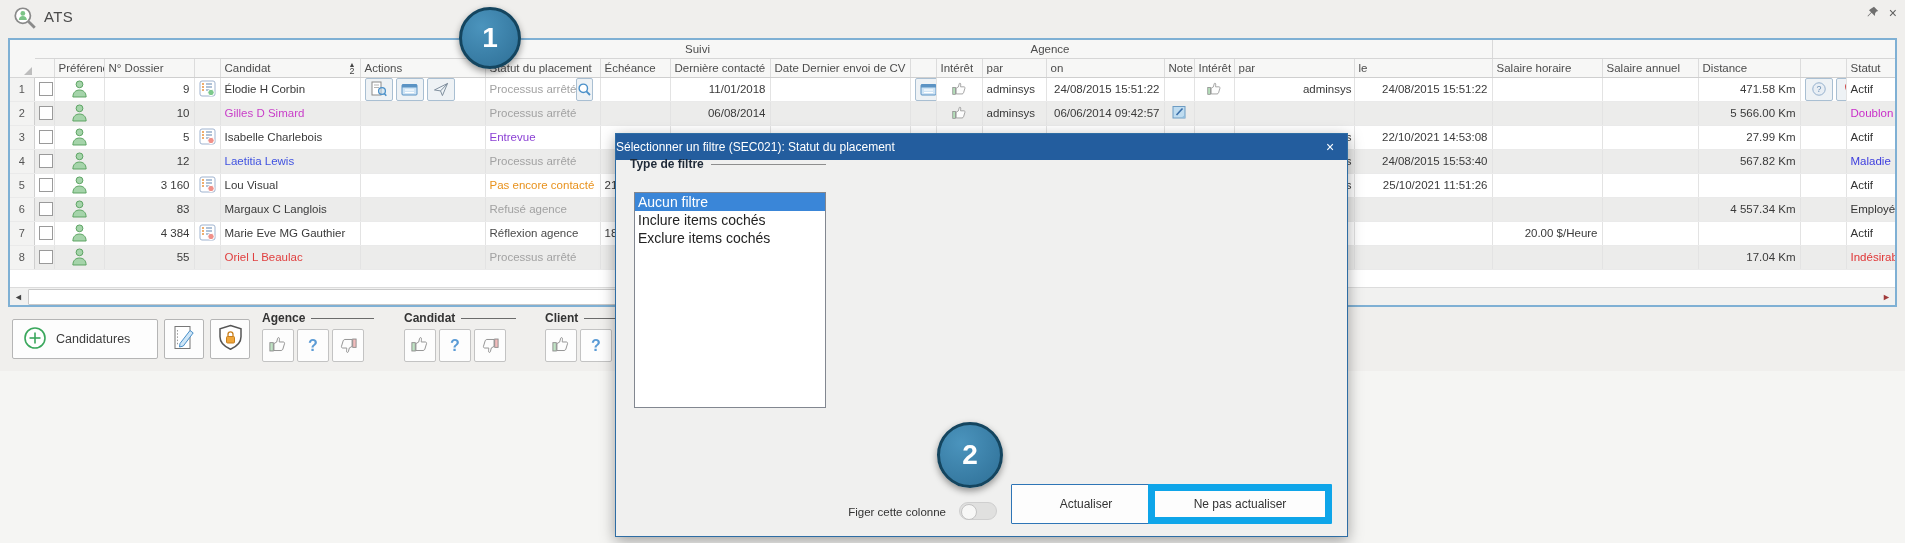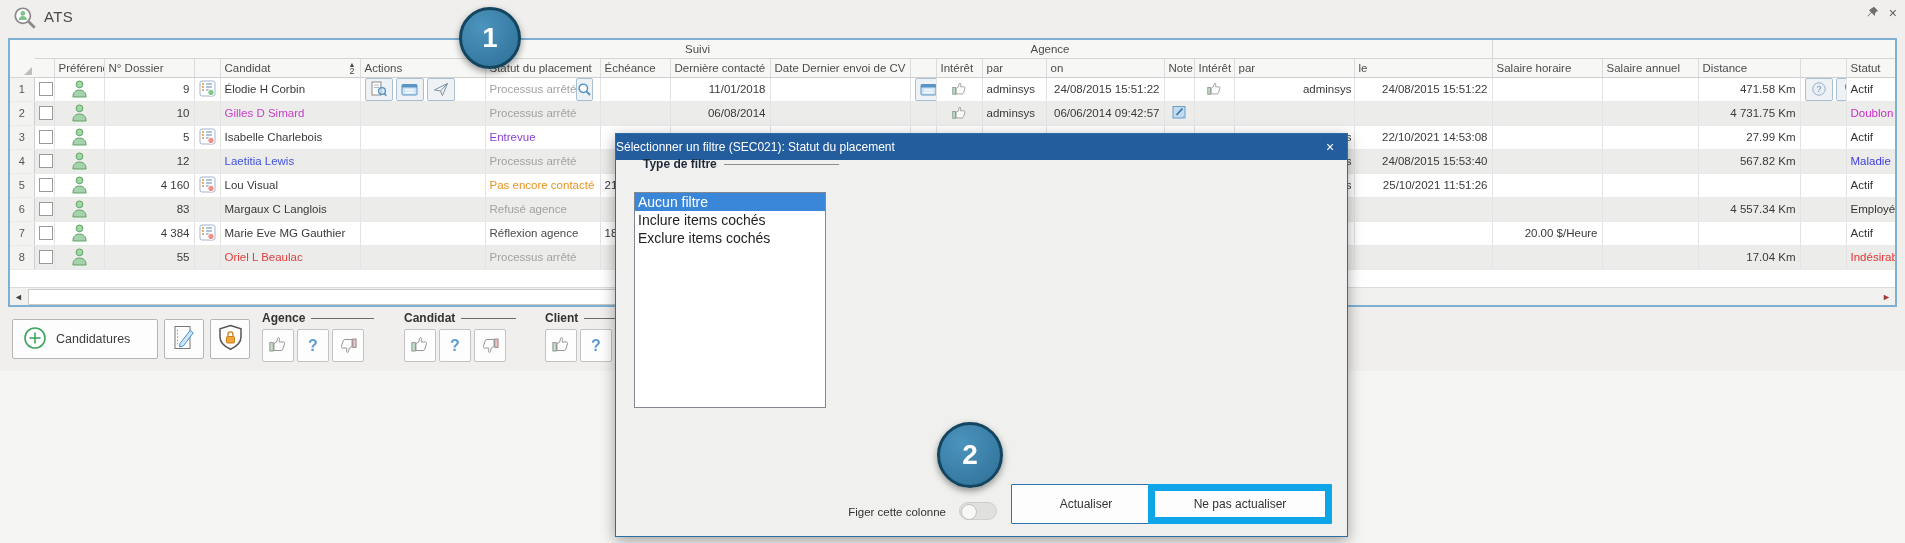--- a/index.html
+++ b/index.html
@@ -64,21 +64,21 @@
   .qmark{font-size:16px;font-weight:bold;color:#5b9bd5;}
   .under{position:absolute;left:0;top:371px;width:1905px;height:172px;background:#f5f5f3;}
   
   .dialog{position:absolute;left:615px;top:133px;width:733px;height:404px;background:#f0f0ef;
         border:1px solid #2e6da4;box-shadow:0 4px 14px rgba(0,0,0,.35);box-sizing:border-box;z-index:5;}
   .dtitle{position:absolute;left:0;top:0;width:100%;height:26px;background:#235d9e;color:#fff;
         font-size:12px;line-height:26px;box-sizing:border-box;padding-left:0;}
   .dclose{position:absolute;right:6px;top:0;width:22px;text-align:center;font-size:14px;line-height:26px;color:#fff;}
   .glabel{position:absolute;display:flex;align-items:center;font-size:12px;font-weight:bold;color:#1f2a38;}
   .gline{flex:1;height:1px;background:#8e8e8e;margin-left:7px;}
-  .g1{left:14px;top:23px;width:196px;margin-left:13px;}
+  .g1{left:14px;top:23px;width:196px;}
   .g2{left:215px;top:36px;width:502px;}
   .listbox{position:absolute;left:18px;top:58px;width:192px;height:216px;background:#fff;
         border:1px solid #828790;box-sizing:border-box;overflow:hidden;}
   .opt{font-size:14px;padding:1px 3px;color:#222;}
   .opt.sel{background:#3a86d8;color:#fff;}
   .freeze-label{position:absolute;left:110px;top:372px;width:220px;text-align:right;font-size:11.5px;color:#333;}
   .toggle{position:absolute;left:343px;top:368px;width:38px;height:18px;border-radius:9px;
         background:#e0e0df;border:1px solid #cfcfcf;box-sizing:border-box;}
   .knob{position:absolute;left:1px;top:1px;width:14px;height:14px;border-radius:50%;
         background:#f7f7f6;border:1px solid #c2c2c2;}
@@ -315,21 +315,21 @@
             <td class=" c"><span><svg width="17" height="16" viewBox="0 0 17 16">
                   <rect x="2" y="2.5" width="12" height="11.5" fill="#bfdcf0" stroke="#6d9cc3"></rect>
                   <path d="M10 14l4-3v3z" fill="#8fbcdd"></path>
                   <line x1="5.5" y1="11" x2="11.5" y2="4.5" stroke="#3a6ea8" stroke-width="1.6"></line>
                 </svg></span></td>
             <td class=" c"></td>
             <td class="r par2" style="padding-right: 2px;"></td>
             <td class="r"></td>
             <td class="r"></td>
             <td class="r"></td>
-            <td class="r">4 731.75 Km</td>
+            <td class="r">5 566.00 Km</td>
             <td class=" c"></td>
             <td class=""><span style="color:#c92ec9">Doublon</span></td>
           </tr>
           <tr>
             <td class="gut">3</td>
             <td class=" c"><span class="cb"></span></td>
             <td class=" c"><span><svg width="17" height="19" viewBox="0 0 18 20">
                   <circle cx="9" cy="5.6" r="3.6" fill="#a5d4aa" stroke="#57a05e"></circle>
                   <path d="M2 19c0-5 3.1-7.4 7-7.4s7 2.4 7 7.4z" fill="#a5d4aa" stroke="#57a05e"></path>
                 </svg></span></td>
@@ -401,21 +401,21 @@
             <td class=" c"></td>
             <td class=""><span style="color:#3d3dde">Maladie</span></td>
           </tr>
           <tr>
             <td class="gut">5</td>
             <td class=" c"><span class="cb"></span></td>
             <td class=" c"><span><svg width="17" height="19" viewBox="0 0 18 20">
                   <circle cx="9" cy="5.6" r="3.6" fill="#a5d4aa" stroke="#57a05e"></circle>
                   <path d="M2 19c0-5 3.1-7.4 7-7.4s7 2.4 7 7.4z" fill="#a5d4aa" stroke="#57a05e"></path>
                 </svg></span></td>
-            <td class="r">4 160</td>
+            <td class="r">3 160</td>
             <td class=" c"><span><svg width="17" height="17" viewBox="0 0 17 17">
                   <rect x="1" y="1" width="15" height="15" rx="2" fill="#fff" stroke="#9fb3cf"></rect>
                   <circle cx="4" cy="4" r="1" fill="#e8923d"></circle>
                   <rect x="7" y="3.3" width="6" height="1.4" fill="#8fa8c6"></rect>
                   <circle cx="4" cy="7" r="1" fill="#e8923d"></circle>
                   <rect x="7" y="6.3" width="6" height="1.4" fill="#8fa8c6"></rect>
                   <circle cx="4" cy="10" r="1" fill="#e8923d"></circle>
                   <rect x="7" y="9.3" width="6" height="1.4" fill="#8fa8c6"></rect>
                   <circle cx="12" cy="12.5" r="3.2" fill="#f09089" stroke="#fff"></circle>
                 </svg></span></td>

